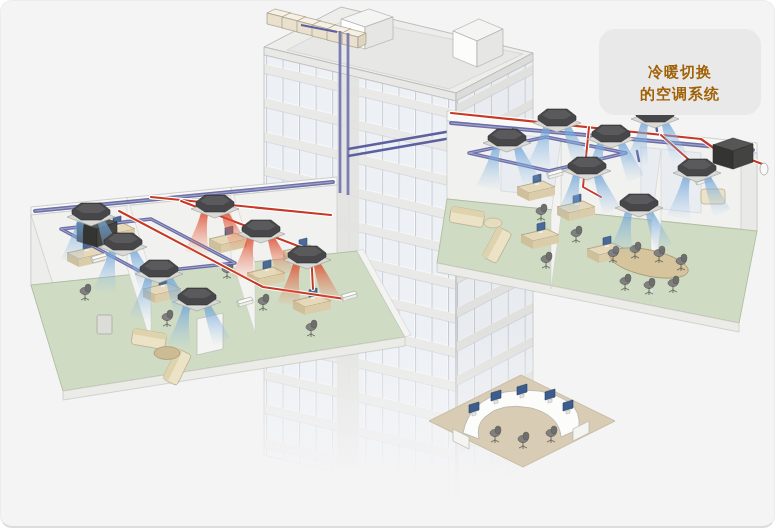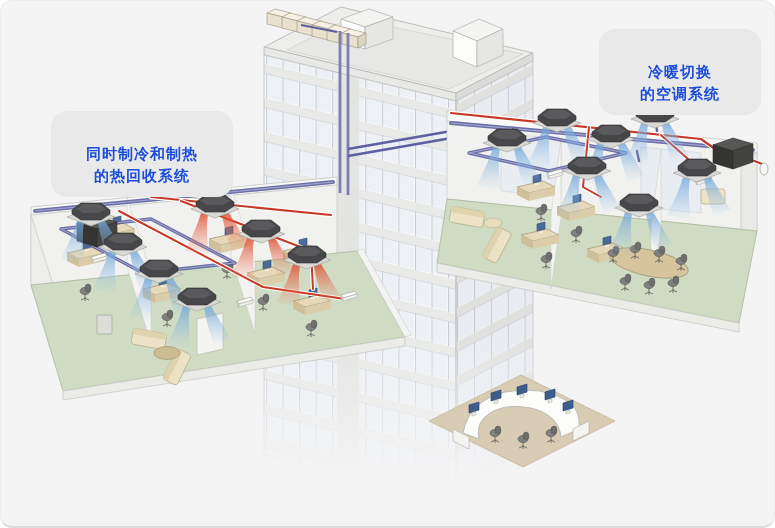--- a/index.html
+++ b/index.html
@@ -1,20 +1,20 @@
 <!DOCTYPE html>
 <html><head>
 <meta charset="utf-8">
 <style>
   html,body{margin:0;padding:0;background:#ffffff;font-family:"Liberation Sans",sans-serif;}
   .card{position:relative;width:775px;height:528px;background:#f4f4f5;border-radius:12px;
         border:1px solid #ececec;border-bottom:2px solid #dcdcdc;box-sizing:border-box;overflow:hidden;}
   .scene{position:absolute;left:0;top:0;width:775px;height:528px;}
   .pill{position:absolute;background:#e9e9e9;border-radius:16px;padding:9px 16px;
-        color:#1d4ed8;font-weight:bold;font-size:15px;line-height:1.5;text-align:center;
+        color:#a16207;font-weight:bold;font-size:15px;line-height:1.5;text-align:center;
         white-space:pre-line;letter-spacing:1px;}
   .pill-left{left:50px;top:110px;min-width:150px;}
   .pill-right{left:598px;top:28px;min-width:130px;}
 </style>
 </head>
 <body>
 
 <div class="card">
 
 <svg class="scene" viewBox="0 0 775 528">
@@ -278,22 +278,18 @@
     <use href="#monitor" x="490" y="392"></use>
     <use href="#monitor" x="516" y="386"></use>
     <use href="#monitor" x="544" y="391"></use>
     <use href="#monitor" x="562" y="402"></use>
     <use href="#chair" x="494" y="432"></use>
     <use href="#chair" x="522" y="438"></use>
     <use href="#chair" x="550" y="432"></use>
   </g>
 </svg>
 
-<div class="pill pill-left">
-  <span>同时制冷和制热
-的热回收系统</span>
-</div>
 <div class="pill pill-right">
   <span>冷暖切换
 的空调系统</span>
 </div>
 
 </div>
 
 </body></html>

